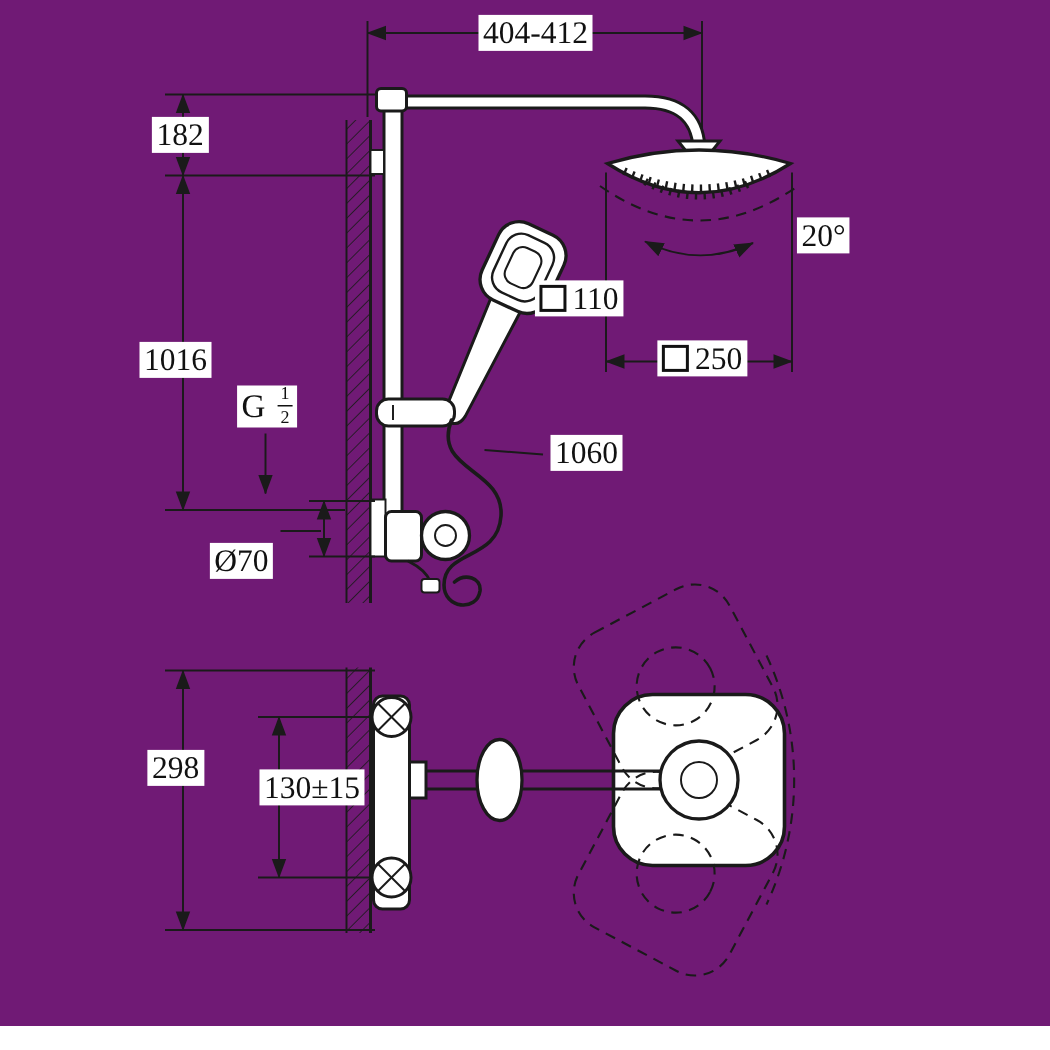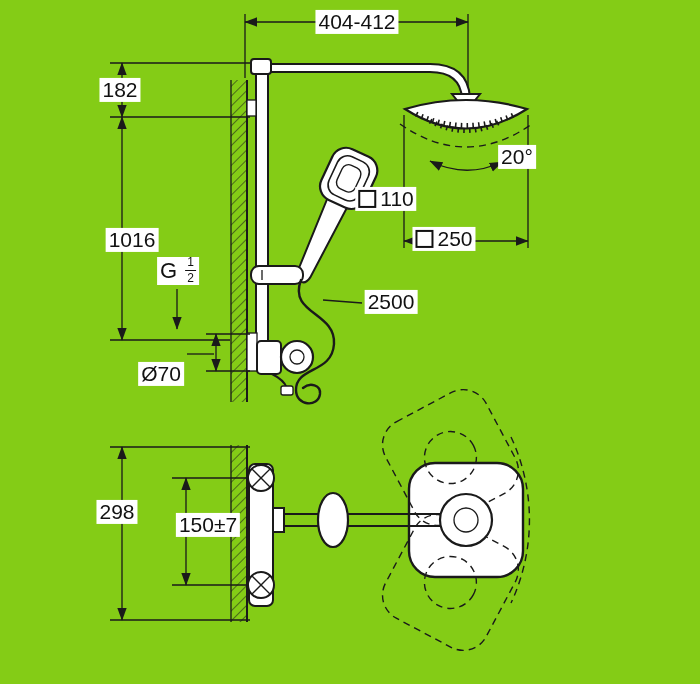--- a/index.html
+++ b/index.html
@@ -1,17 +1,17 @@
 <!DOCTYPE html>
 <html><head>
 <meta charset="utf-8">
 <style>
   html,body{margin:0;padding:0;background:#fff;}
-  .canvas{position:relative;width:700px;height:684px;background:#84cc16;overflow:hidden;
-          font-family:Liberation Sans, sans-serif;color:#111;}
+  .canvas{position:relative;width:700px;height:684px;background:#701a75;overflow:hidden;
+          font-family:Liberation Serif, serif;color:#111;}
   .canvas svg{position:absolute;left:0;top:0;}
 
   
   .ln{stroke:#1a1a1a;stroke-width:1.3;fill:none;}
   .med{stroke:#1a1a1a;stroke-width:2;fill:none;}
   .wfill{fill:#ffffff;}
   .dash{stroke:#1a1a1a;stroke-width:1.4;fill:none;stroke-dasharray:7 5;}
 
   
   .dim-label{position:absolute;transform:translate(-50%,-50%);background:#fff;
@@ -183,55 +183,55 @@
 </svg>
 
 <div class="dim-label" style="left:357px;top:22px">
   <span>404-412</span>
 </div>
 
 <div class="dim-label" style="left:120px;top:90px">
   <span>182</span>
 </div>
 
-<div class="dim-label" style="left:132px;top:240px">
+<div class="dim-label" style="left:117px;top:240px">
   <span>1016</span>
 </div>
 
-<div class="dim-label" style="left:517px;top:157px">
+<div class="dim-label" style="left:549px;top:157px">
   <span>20°</span>
 </div>
 
 <div class="dim-label" style="left:386px;top:199px">
   <span class="sq"></span>
   <span>110</span>
 </div>
 
-<div class="dim-label" style="left:444px;top:239px">
+<div class="dim-label" style="left:468px;top:239px">
   <span class="sq"></span>
   <span>250</span>
 </div>
 
 <div class="dim-label" style="left:178px;top:271px">
   <span class="gbig">G</span>
       <span class="gfrac">
         <span class="fnum">1</span>
         <span class="fden">2</span>
       </span>
 </div>
 
 <div class="dim-label" style="left:391px;top:302px">
-  <span>2500</span>
+  <span>1060</span>
 </div>
 
 <div class="dim-label" style="left:161px;top:374px">
   <span>Ø70</span>
 </div>
 
 <div class="dim-label" style="left:117px;top:512px">
   <span>298</span>
 </div>
 
 <div class="dim-label" style="left:208px;top:525px">
-  <span>150±7</span>
+  <span>130±15</span>
 </div>
 
 </div>
 
 </body></html>

